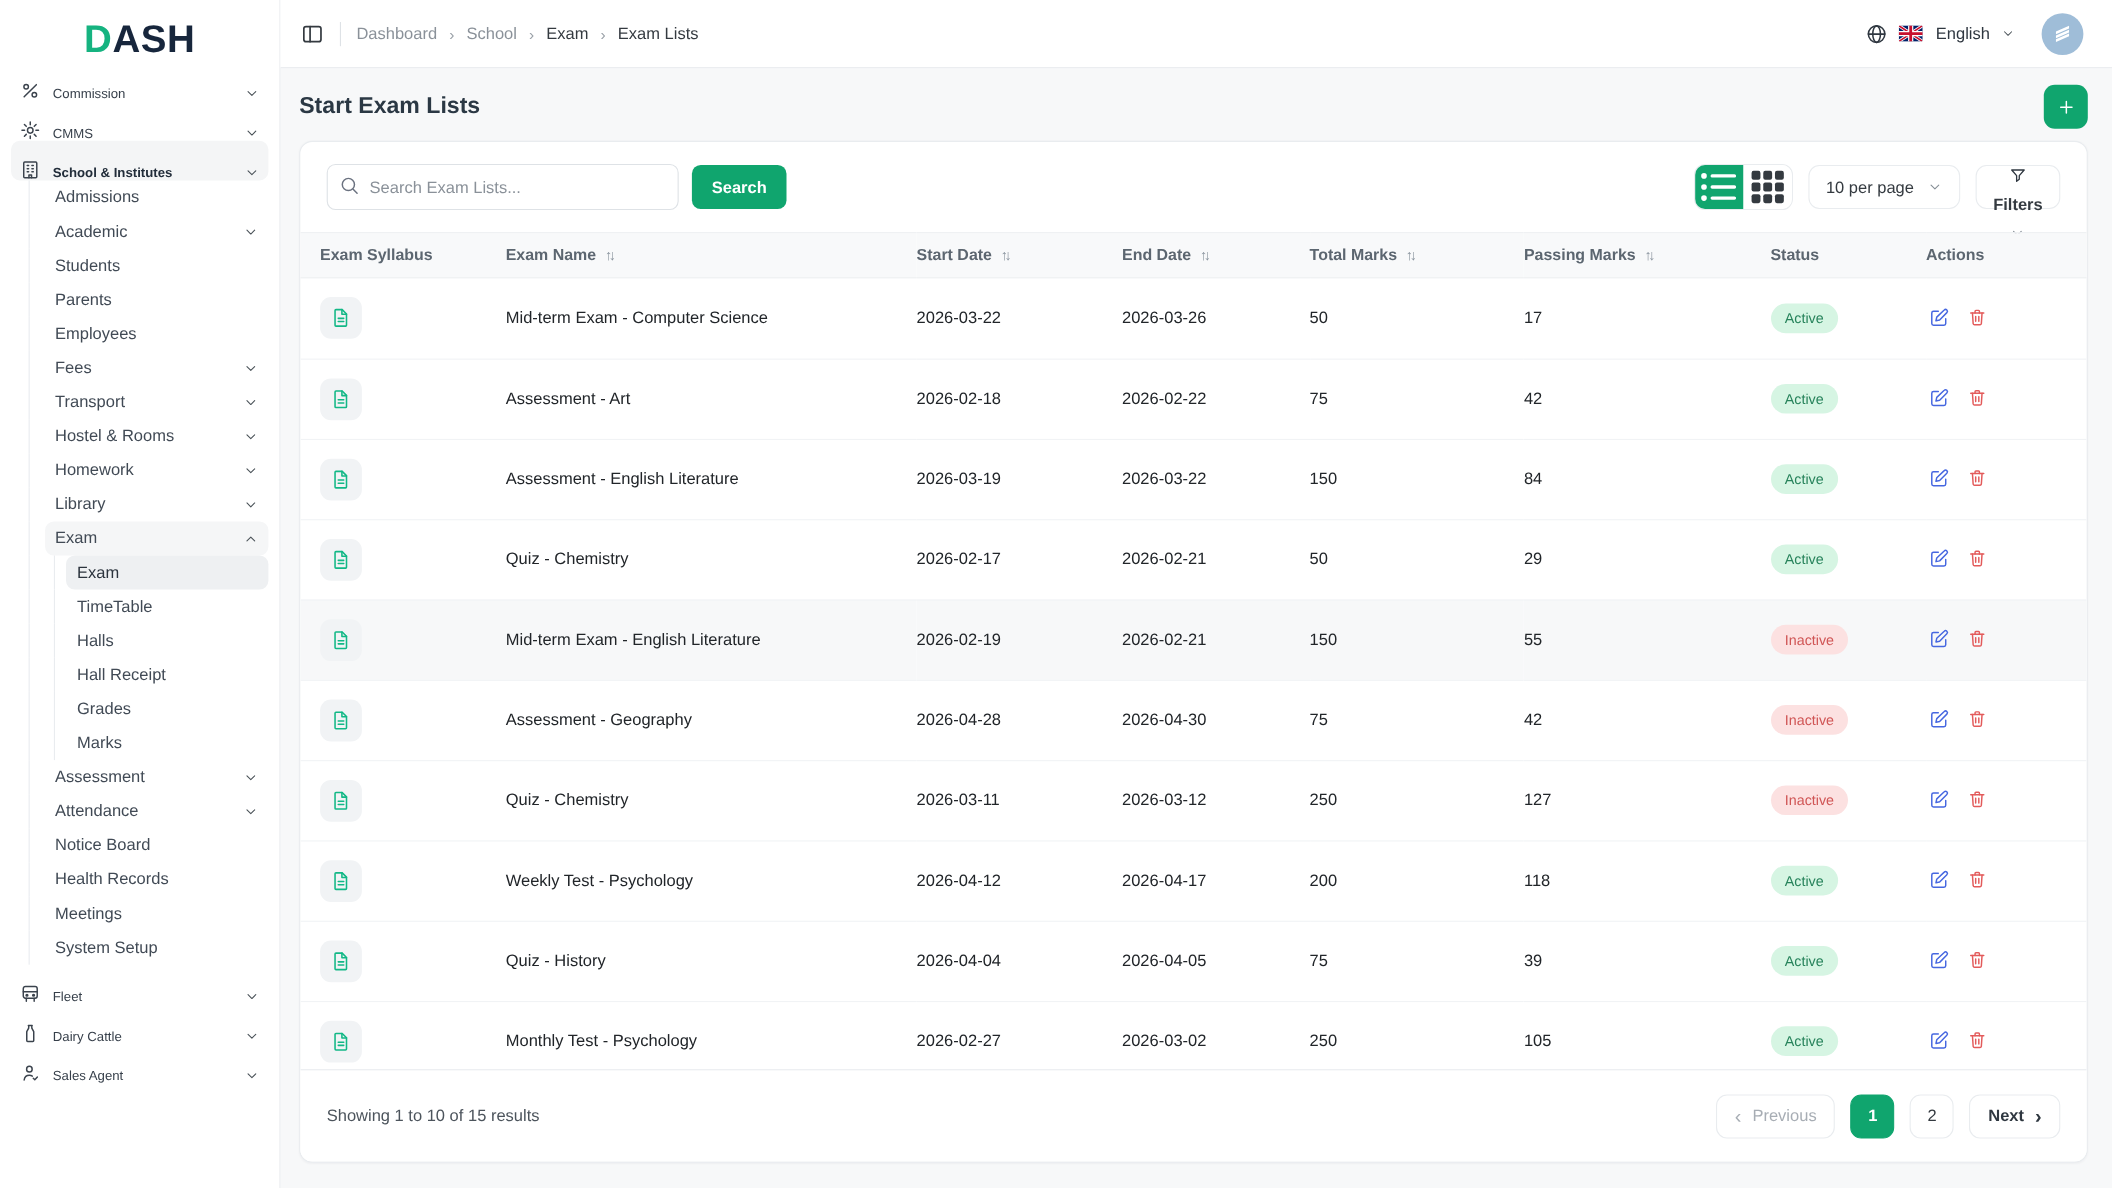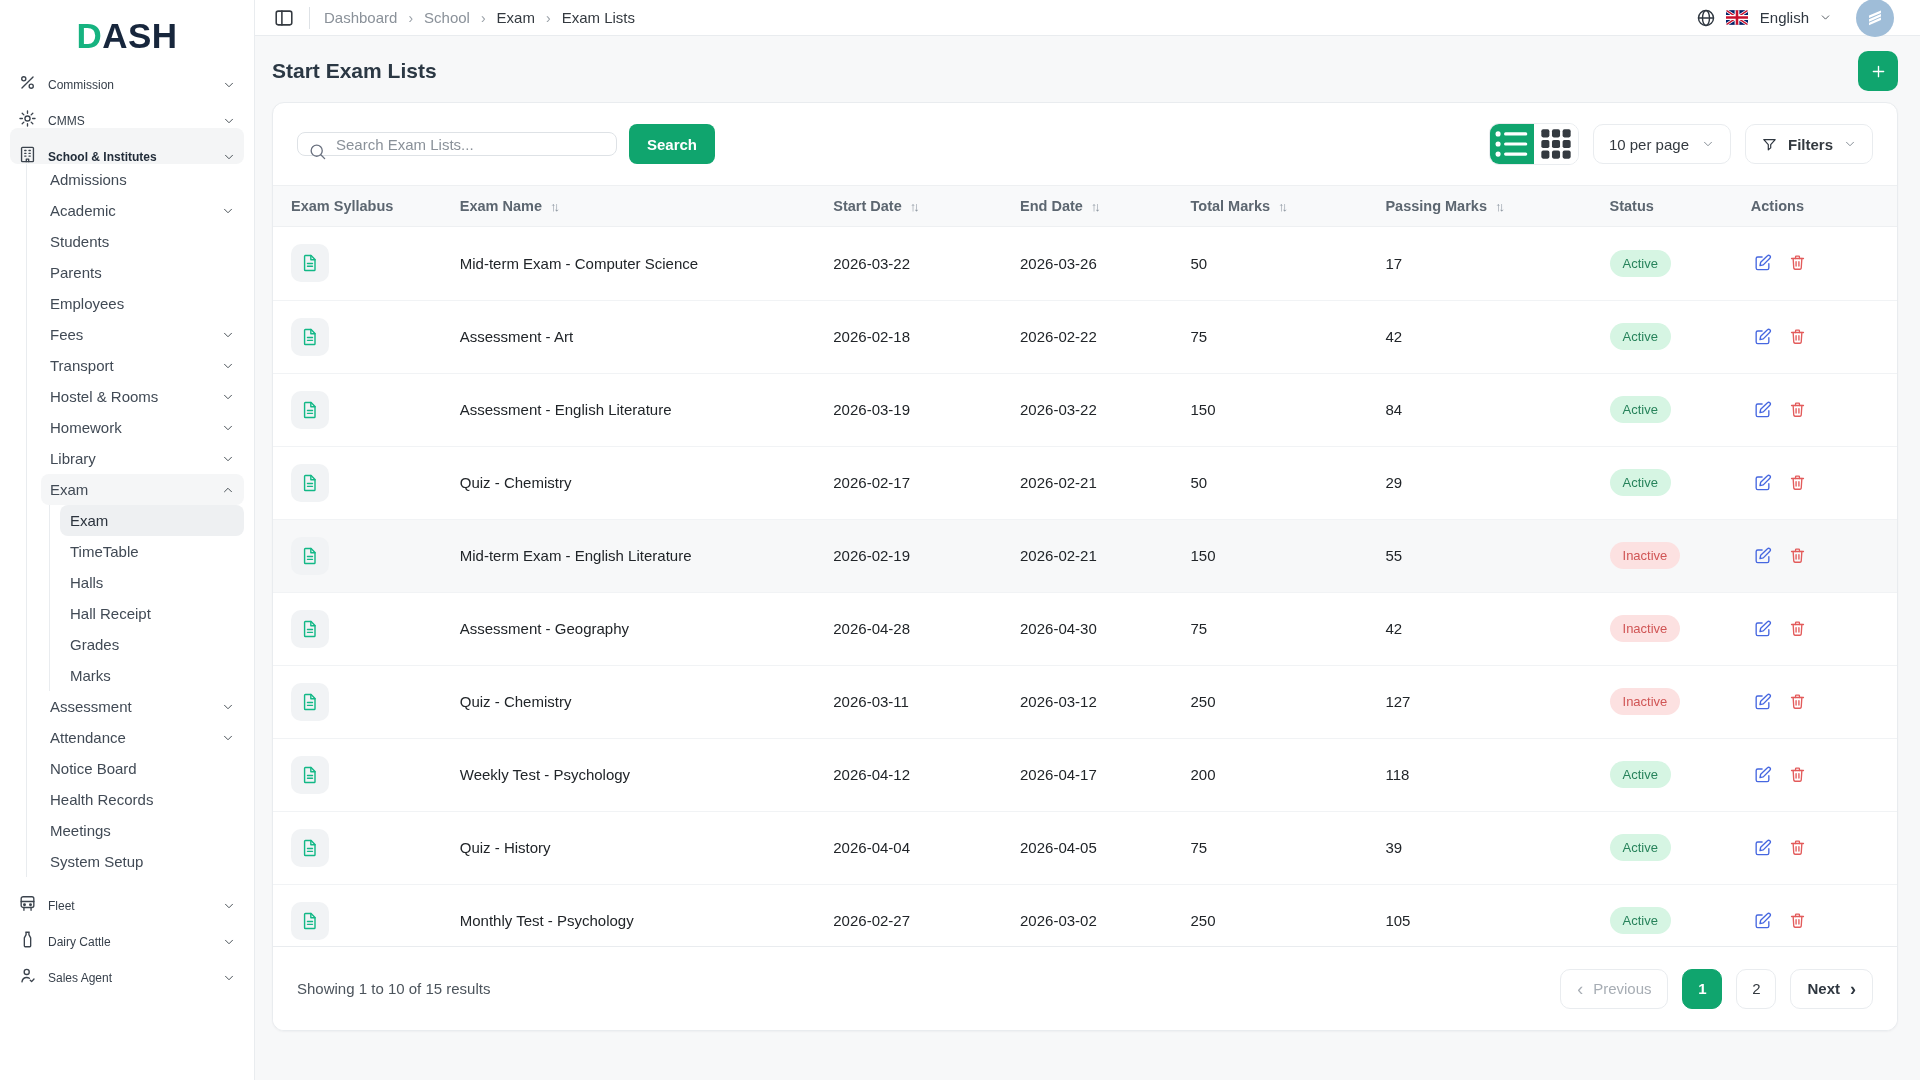--- a/index.html
+++ b/index.html
@@ -27,21 +27,21 @@
   .row-inner .nav-icn { width:19px; height:19px; color:#3b434d; flex:none; }
   .row-inner .sp { flex:1; }
   .row-inner .chev { width:14px; height:14px; color:#4a5258; flex:none; }
   .row-inner .chev.up { transform:rotate(180deg); }
   .row-inner.section-active { background:#f4f5f6; font-weight:700; color:#222d3a; }
   .row-inner.parent-open { background:#f5f6f7; }
   .row-inner.active { background:#eef0f2; color:#2b333d; }
 
   
   .main { flex:1; display:flex; flex-direction:column; height:100%; min-width:0; }
-  .topbar { height:36px; background:#fff; border-bottom:1px solid #e9ecef; display:flex; align-items:center; padding:0 26px 0 18px; flex:none; }
+  .topbar { height:62px; background:#fff; border-bottom:1px solid #e9ecef; display:flex; align-items:center; padding:0 26px 0 18px; flex:none; }
   .panel-btn { width:22px; height:22px; color:#343a40; cursor:pointer; }
   .tb-divider { width:1px; height:22px; background:#dee2e6; margin:0 14px; }
   .breadcrumb { display:flex; align-items:center; gap:11px; font-size:15px; }
   .crumb { color:#343a40; cursor:pointer; }
   .crumb.muted { color:#8a9199; }
   .crumb-sep { color:#9aa1a8; font-size:14px; }
   .tb-right { margin-left:auto; display:flex; align-items:center; gap:10px; }
   .globe { width:20px; height:20px; color:#2f3740; cursor:pointer; }
   .flag { width:22px; height:15px; border-radius:2px; overflow:hidden; display:inline-flex; }
   .lang { font-size:15px; color:#2f3740; margin-left:2px; cursor:pointer; }
@@ -52,32 +52,32 @@
   
   .content { flex:1; padding:13px 22px 0 17px; overflow:hidden; }
   .title-row { display:flex; justify-content:space-between; align-items:center; height:44px; margin-bottom:9px; }
   .page-title { font-size:21px; font-weight:700; color:#2b3844; }
   .add-btn { width:40px; height:40px; background:#10a56e; border:none; border-radius:10px; color:#fff; cursor:pointer; display:flex; align-items:center; justify-content:center; }
   .add-btn svg { width:19px; height:19px; }
 
   .card { background:#fff; border:1px solid #e9ecef; border-radius:12px; height:929px; display:flex; flex-direction:column; box-shadow:0 1px 2px rgba(16,24,40,.04); overflow:hidden; }
   .toolbar { padding:20px 24px; display:flex; align-items:center; gap:12px; flex:none; }
   .tb-search { position:relative; width:320px; }
-  .tb-search input { width:100%; height:24px; border:1px solid #dee2e6; border-radius:8px; padding:0 12px 0 38px; font-size:15px; color:#343a40; outline:none; font-family:inherit; }
+  .tb-search input { width:100%; height:42px; border:1px solid #dee2e6; border-radius:8px; padding:0 12px 0 38px; font-size:15px; color:#343a40; outline:none; font-family:inherit; }
   .tb-search input::placeholder { color:#8a9199; }
   .tb-search .icn { position:absolute; left:11px; top:10px; width:19px; height:19px; color:#6b7280; }
   .search-btn { height:40px; padding:0 18px; background:#10a56e; color:#fff; border:none; border-radius:8px; font-size:15px; font-weight:700; cursor:pointer; font-family:inherit; }
   .toolbar-right { margin-left:auto; display:flex; align-items:center; gap:14px; }
   .toggle-group { display:flex; border:1px solid #e9ecef; border-radius:10px; overflow:hidden; background:#fff; }
   .toggle-btn { width:44px; height:40px; display:flex; align-items:center; justify-content:center; background:#fff; border:none; color:#343a40; cursor:pointer; }
   .toggle-btn svg { width:19px; height:19px; }
   .toggle-btn.active { background:#10a56e; color:#fff; }
   .select-btn, .filters-btn { height:40px; border:1px solid #e9ecef; border-radius:10px; background:#fff; display:flex; align-items:center; gap:12px; padding:0 15px; font-size:15px; color:#343a40; cursor:pointer; font-family:inherit; }
   .select-btn .chev, .filters-btn .chev { width:14px; height:14px; color:#868e96; }
-  .filters-btn { font-weight:600; gap:10px; }
+  .filters-btn { font-weight:600; gap:10px;flex-direction:column; }
   .filters-btn .funnel { width:17px; height:17px; color:#2f3740; }
 
   table { width:100%; border-collapse:collapse; table-layout:fixed; }
   thead th { background:#f8f9fa; height:41px; font-size:14.5px; font-weight:700; color:#5c6670; text-align:left; border-top:1px solid #eef0f2; border-bottom:1px solid #eef0f2; padding-right:6px; }
   thead th:first-child { padding-left:18px; }
   th .sort { color:#8a949e; font-size:13px; letter-spacing:-3px; margin-left:8px; font-weight:400; }
   .tbody-wrap { flex:1; overflow:hidden; }
   tbody tr { border-bottom:1px solid #f1f3f5; }
   tbody tr.highlight { background:#f7f8f9; }
   tbody td { height:73px; font-size:15px; color:#212529; padding-right:6px; }

